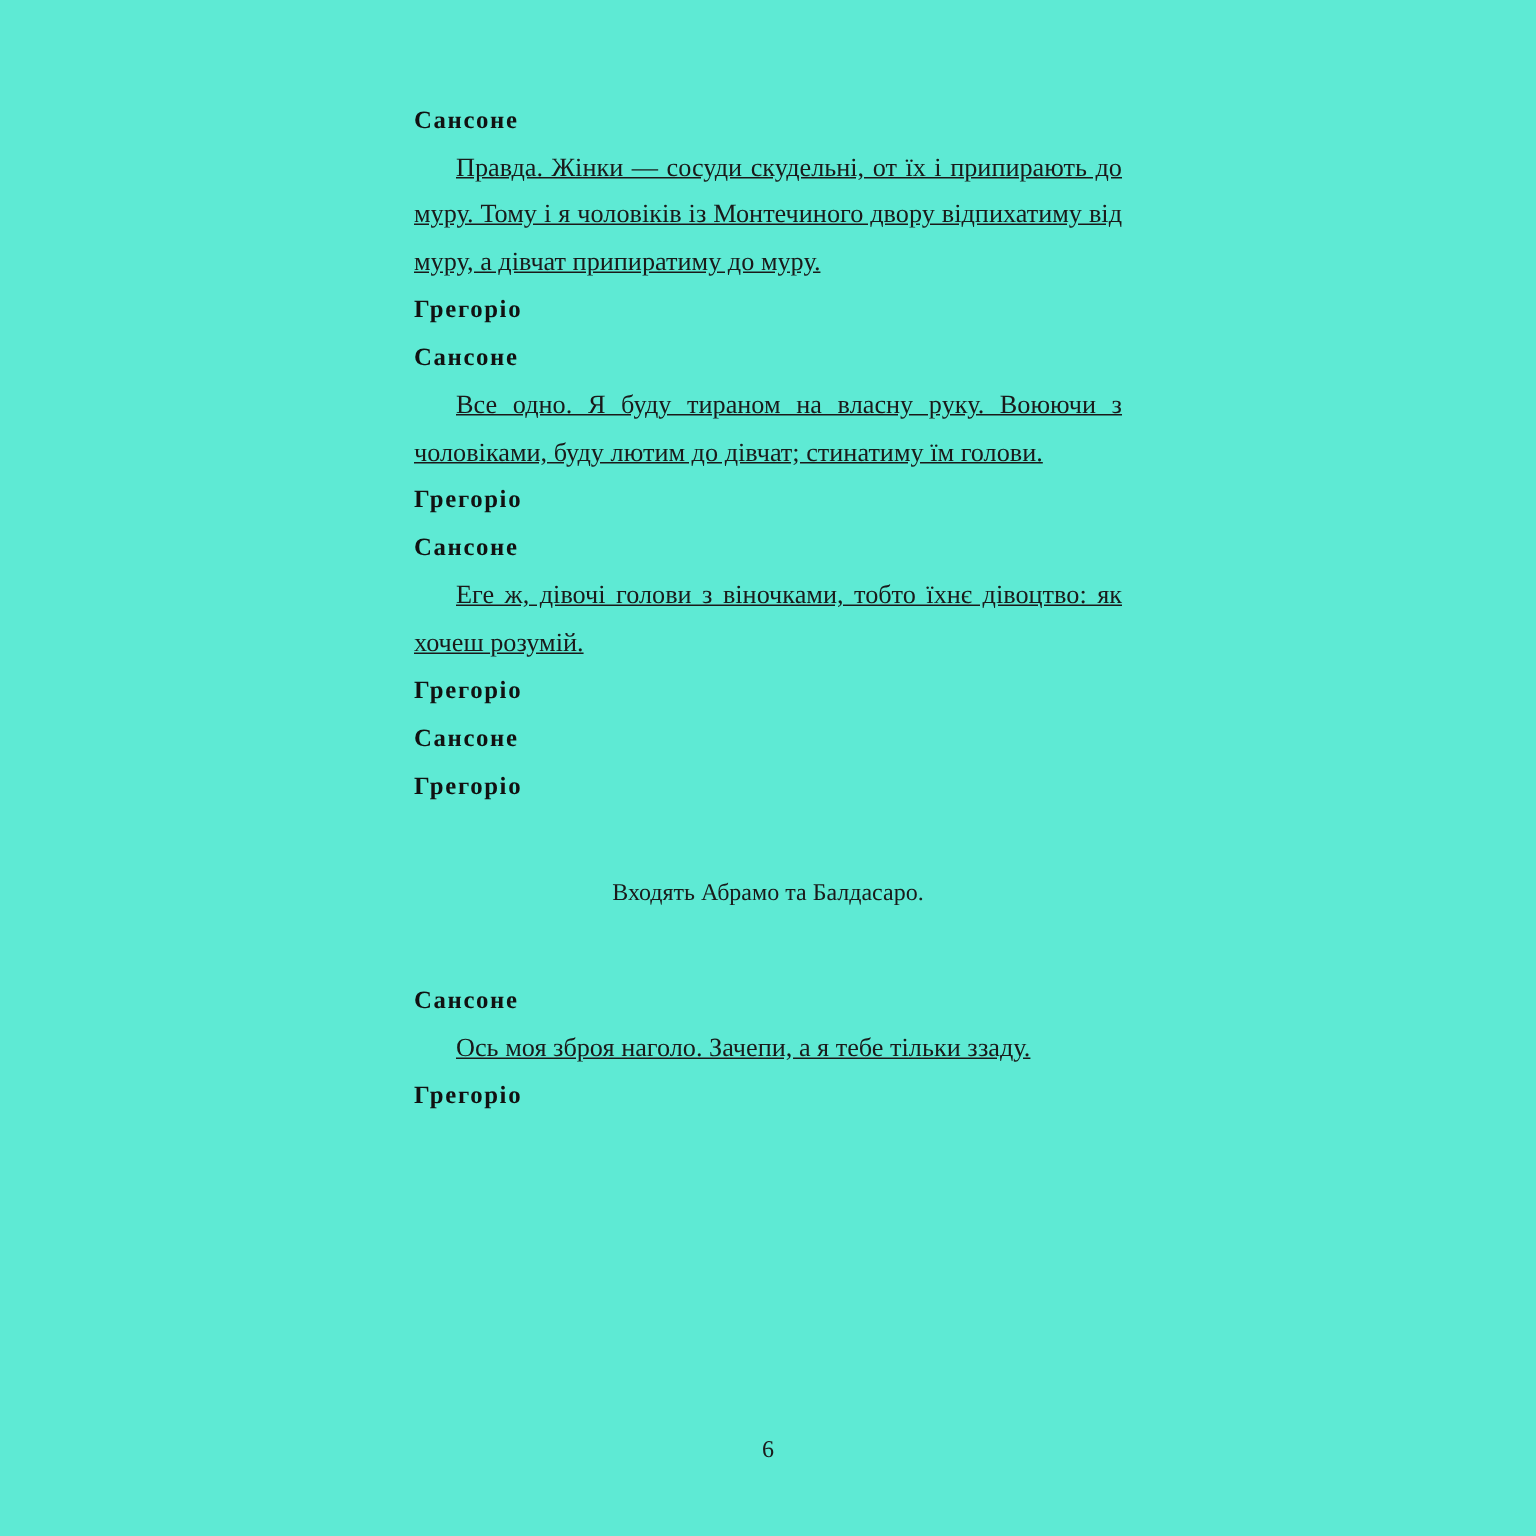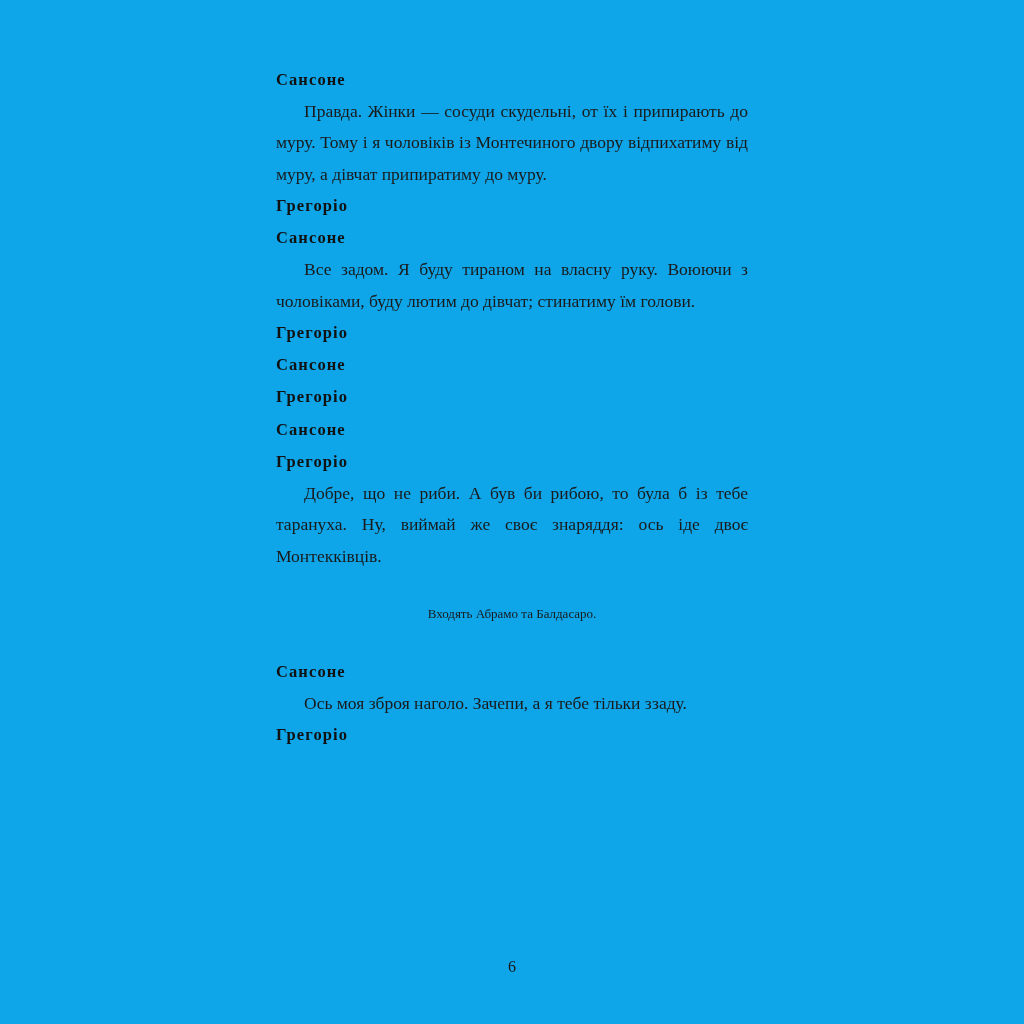--- a/index.html
+++ b/index.html
@@ -11,21 +11,21 @@
     width: 1024px;
     height: 1024px;
     font-family: "Liberation Serif", serif;
     color: #1a1a1a;
     overflow: hidden;
   }
   .page {
     position: relative;
     width: 1024px;
     height: 1024px;
-    background: #0ea5e9;
+    background: #5eead4;
   }
   .text-column {
     position: absolute;
     left: 276px;
     top: 64px;
     width: 472px;
   }
   .speaker {
     font-family: "Liberation Serif", serif;
     font-weight: bold;
@@ -38,26 +38,27 @@
   .line {
     font-family: "Liberation Serif", serif;
     font-size: 17.5px;
     line-height: 1.79;
     margin: 0;
     text-align: justify;
     text-justify: inter-word;
     text-indent: 28px;
     color: #1a1a1a;
     hyphens: manual;
+    text-decoration: underline;
   }
   .stage-direction {
     font-family: "Liberation Serif", serif;
-    font-size: 13px;
+    font-size: 16px;
     text-align: center;
-    margin: 0;
+    margin: 12px;
     color: #1a1a1a;
   }
   .gap-before-stage {
     height: 34px;
   }
   .gap-after-stage {
     height: 34px;
   }
   .folio {
     position: absolute;
@@ -72,27 +73,27 @@
 </style>
 </head>
 <body>
 
 <div class="page">
   <div class="text-column" id="text-column">
       <p class="speaker">Сансоне</p>
       <p class="line">Правда. Жінки — сосуди скудельні, от їх і припира­ють до муру. Тому і я чоловіків із Монтечиного двору відпихатиму від муру, а дівчат припиратиму до муру.</p>
       <p class="speaker">Грегоріо</p>
       <p class="speaker">Сансоне</p>
-      <p class="line">Все задом. Я буду тираном на власну руку. Воюючи з чоловіками, буду лютим до дівчат; стинатиму їм голови.</p>
+      <p class="line">Все одно. Я буду тираном на власну руку. Воюючи з чоловіками, буду лютим до дівчат; стинатиму їм голови.</p>
+      <p class="speaker">Грегоріо</p>
+      <p class="speaker">Сансоне</p>
+      <p class="line">Еге ж, дівочі голови з віночками, тобто їхнє ді­воцтво: як хочеш розумій.</p>
       <p class="speaker">Грегоріо</p>
       <p class="speaker">Сансоне</p>
       <p class="speaker">Грегоріо</p>
-      <p class="speaker">Сансоне</p>
-      <p class="speaker">Грегоріо</p>
-      <p class="line">Добре, що не риби. А був би рибою, то була б із тебе тарануха. Ну, виймай же своє знаряддя: ось іде двоє Монтекківців.</p>
       <div class="gap-before-stage"></div>
       <p class="stage-direction">Входять Абрамо та Балдасаро.</p>
       <div class="gap-after-stage"></div>
       <p class="speaker">Сансоне</p>
       <p class="line">Ось моя зброя наголо. Зачепи, а я тебе тільки ззаду.</p>
       <p class="speaker">Грегоріо</p>
     </div>
   <div class="folio">6</div>
 </div>
 

